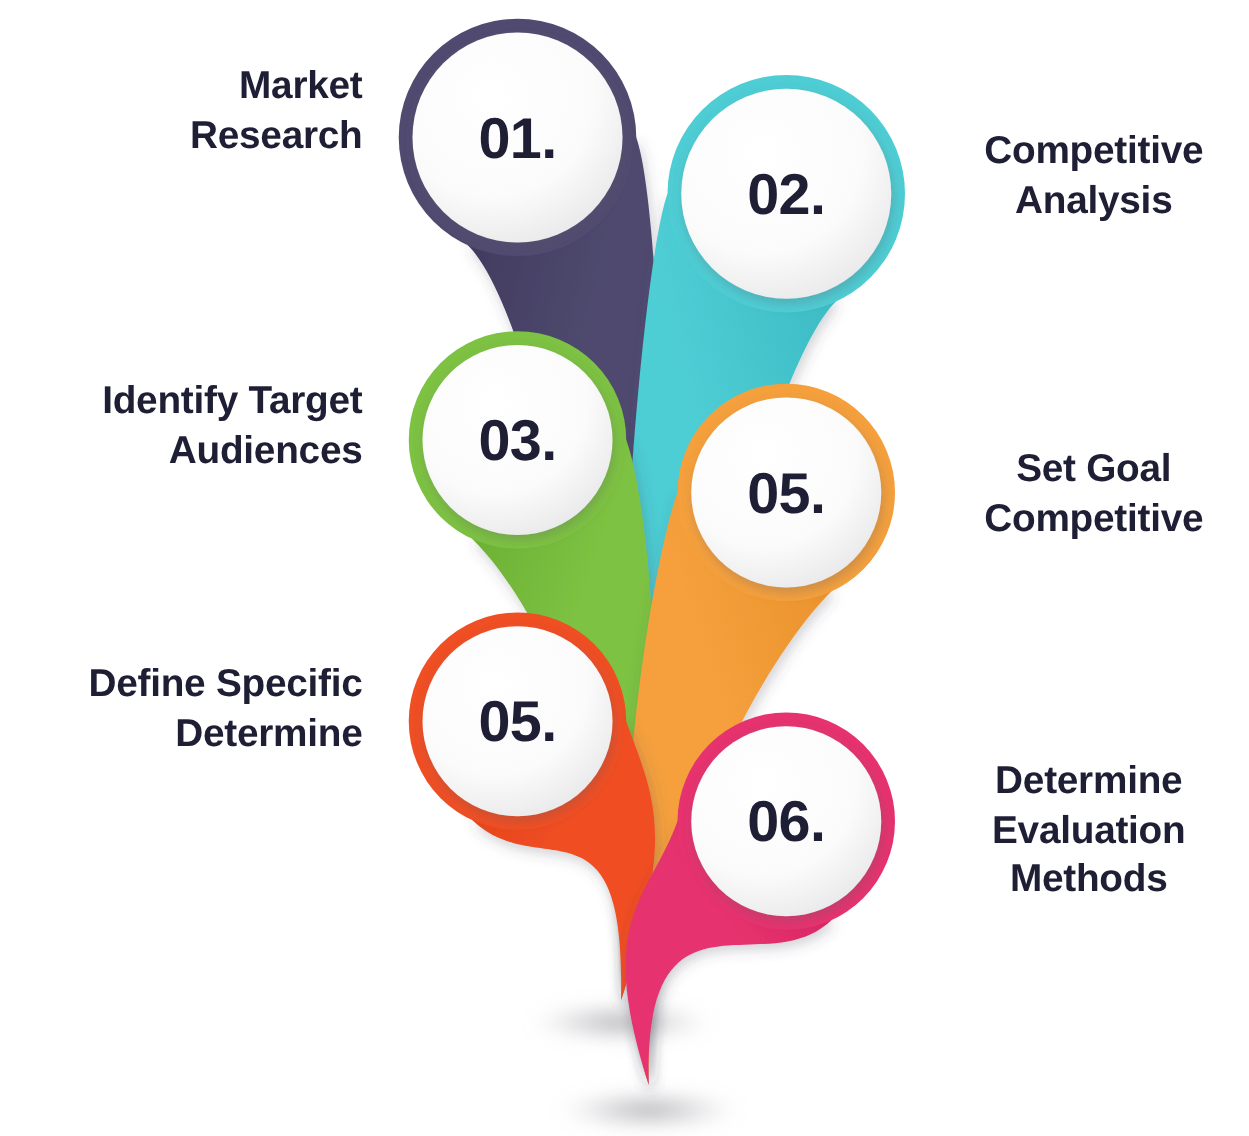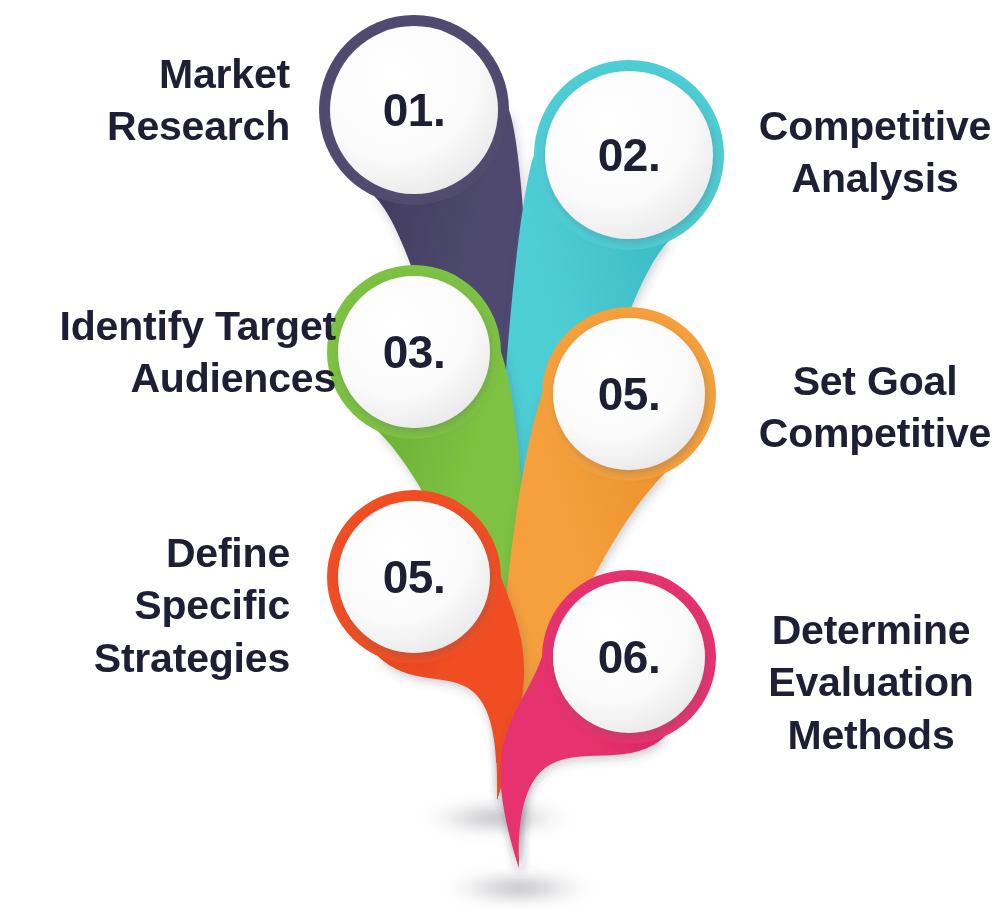--- a/index.html
+++ b/index.html
@@ -23,21 +23,21 @@
     position: absolute;
     left: 0;
     top: 0;
     width: 999px;
     height: 909px;
   }
   .step-label {
     position: absolute;
     color: #1e1e35;
     font-weight: 700;
-    font-size: 41px;
+    font-size: 31px;
     line-height: 1.28;
     letter-spacing: -0.2px;
     white-space: pre-line;
   }
   .step-label.left {
     text-align: right;
   }
   .step-label.right {
     text-align: center;
   }
@@ -149,24 +149,24 @@
           <text class="pin-number" x="629" y="657" text-anchor="middle" dominant-baseline="central" font-size="46">06.</text>
         </g>
       </g>
   </svg>
 
   <div>
     <div class="step-label left" style="left: 20px; top: 48px; width: 270px;">Market
 Research</div>
     <div class="step-label right" style="left: 750px; top: 100px; width: 250px;">Competitive
 Analysis</div>
-    <div class="step-label left" style="left: 0px; top: 300px; width: 290px; margin-left: 46px;">Identify Target
+    <div class="step-label left" style="left: 0px; top: 300px; width: 290px;">Identify Target
 Audiences</div>
     <div class="step-label right" style="left: 750px; top: 355px; width: 250px;">Set Goal
 Competitive</div>
     <div class="step-label left" style="left: 0px; top: 527px; width: 290px;">Define Specific
-Strategies</div>
+Determine</div>
     <div class="step-label right" style="left: 746px; top: 604px; width: 250px;">Determine
 Evaluation
 Methods</div>
   </div>
 
 </div>
 
 </body></html>

